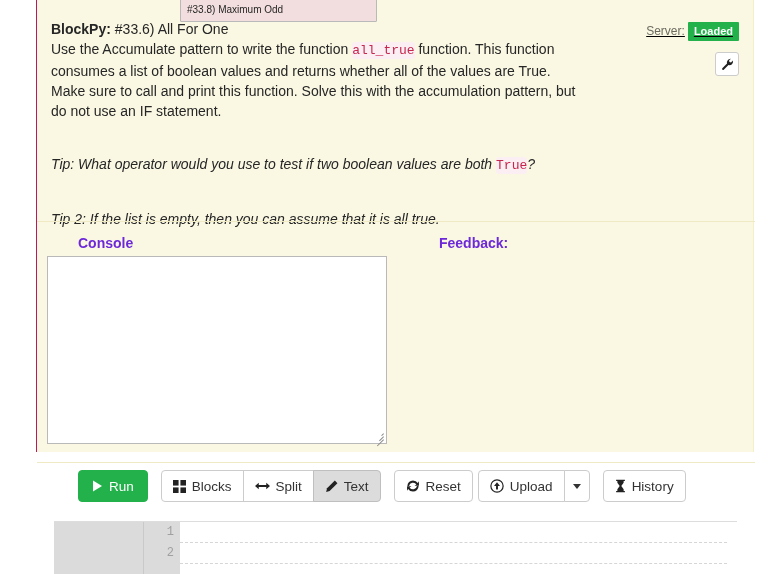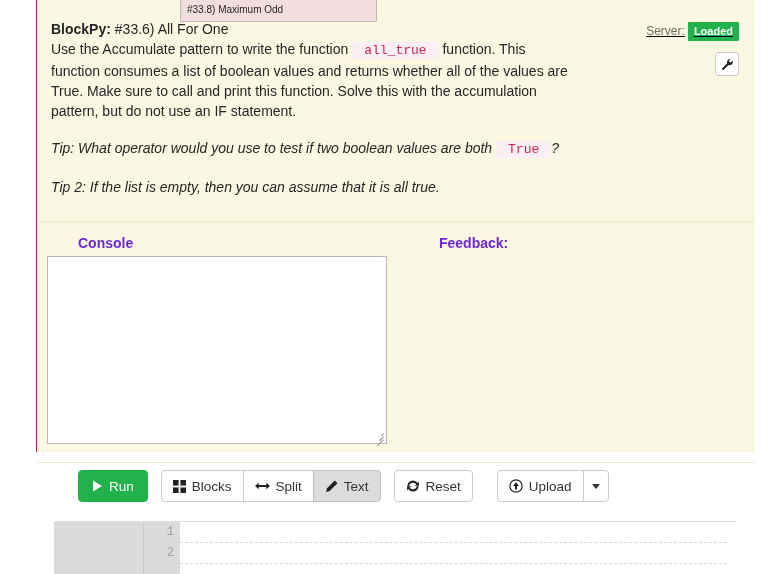--- a/index.html
+++ b/index.html
@@ -67,28 +67,28 @@
     width: 525px;
     font-size: 14px;
     color: #262626;
     line-height: 20px;
   }
   .instr-title { margin: 0 0 0 0; }
   .instr-title b { font-weight: bold; }
   .instr-para { margin: 0; }
   .tip {
     font-style: italic;
-    margin-top: 17px;
+    margin-top: 33px;
   }
   code.inline {
     font-family: "Liberation Mono", monospace;
     font-size: 13px;
     color: #C7254E;
     background: #FCEFF3;
-    padding: 1px 12px;
+    padding: 1px 0;
     border-radius: 3px;
     font-style: normal;
   }
 
   
   .status-col {
     position: absolute;
     right: 14px;
     top: 22px;
     width: 130px;
@@ -238,21 +238,21 @@
   .btn-group .btn:last-child  { border-radius: 0 4px 4px 0; }
   .btn.active { background: #DCDCDC; border-color: #BFBFBF; }
   .btn-caret { padding: 0 8px; }
   .caret {
     display: inline-block;
     width: 0; height: 0;
     border-left: 4px solid transparent;
     border-right: 4px solid transparent;
     border-top: 5px solid #333333;
   }
-  .mr13 { margin-right: 24px; }
+  .mr13 { margin-right: 5px; }
 
   
   .ico { display: inline-flex; align-items: center; }
   .ico svg { display: block; }
 
   
   .editor {
     position: absolute;
     left: 54px;
     top: 521px;
@@ -397,20 +397,28 @@
                 <path d="M8 3.6 L11.4 8 H9.1 V12 H6.9 V8 H4.6 Z" fill="#222"></path>
               </svg>
           </span>
           <span>Upload</span>
         </button>
         <button class="btn btn-caret">
           <span class="caret"></span>
         </button>
       </div>
 
+      <button class="btn">
+        <span class="ico">
+          <svg width="11" height="14" viewBox="0 0 12 16">
+              <path d="M1 0.8h10v1.6H9.6v2L6.9 8l2.7 3.6v2H11v1.6H1v-1.6h1.4v-2L5.1 8 2.4 4.4v-2H1z" fill="#222"></path>
+            </svg>
+        </span>
+        <span>History</span>
+      </button>
     </div>
 
   </div>
 
   <div style="position:absolute;left:47px;top:256px;">
     <div class="console-box">
       <div class="resize-grip">
           <i></i>
           <i></i>
           <i></i>

